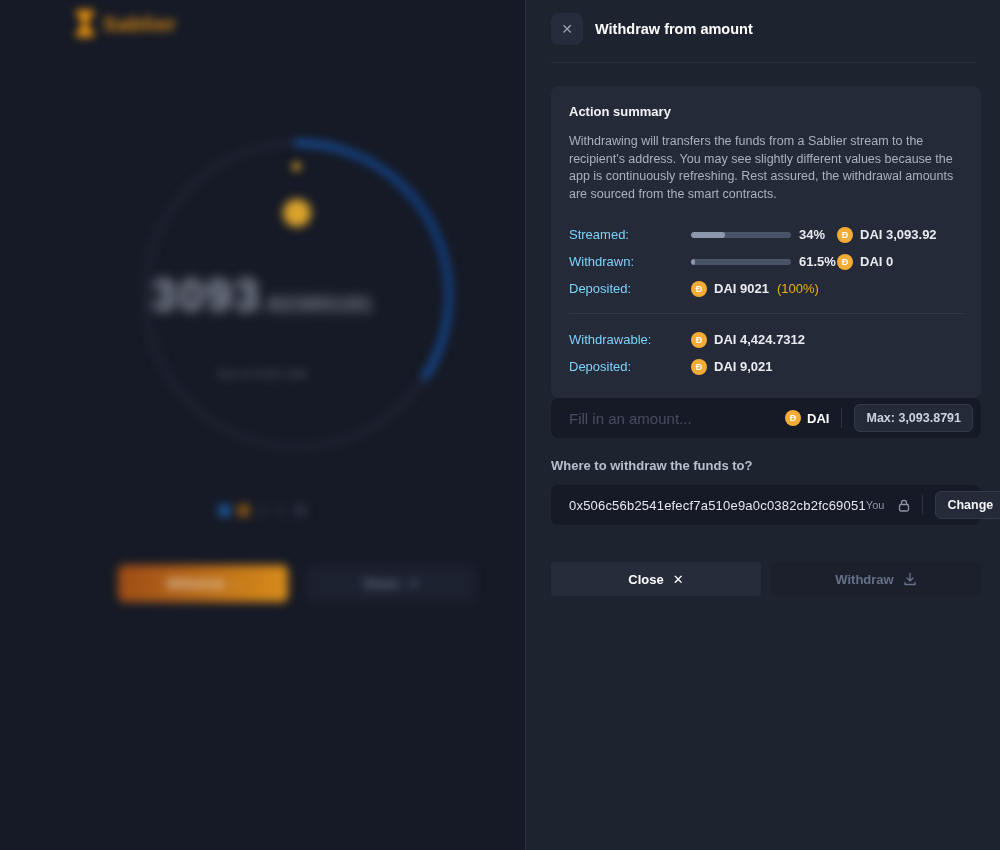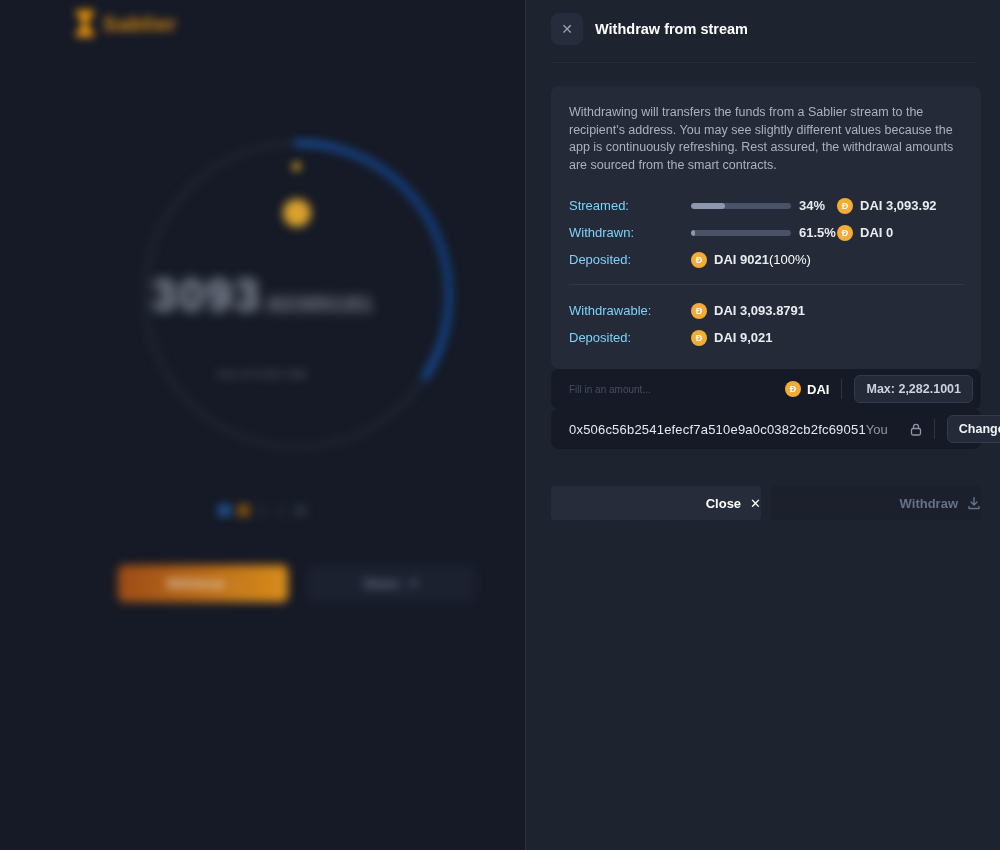--- a/index.html
+++ b/index.html
@@ -49,36 +49,36 @@
   .card-title { color:#f2f4f7; font-size:13px; font-weight:bold; margin-bottom:14px; }
   .card-desc { color:#aab1bf; font-size:12.5px; line-height:17.5px; margin-bottom:18px; }
 
   .srow { display:flex; align-items:center; height:27px; }
   .srow-label { width:122px; color:#7dd3fc; font-size:13px; flex:none; }
   .bar { width:100px; height:6px; border-radius:3px; background:#4a5268; overflow:hidden; flex:none; }
   .bar-fill { height:6px; border-radius:3px; background:#8d98ae; }
   .pct { color:#e8eaee; font-size:13px; font-weight:bold; margin-left:8px; width:38px; }
   .coin { width:16px; height:16px; border-radius:50%; background:#f5ac37; color:#fff; font-size:9px; font-weight:bold; display:inline-flex; align-items:center; justify-content:center; flex:none; }
   .amt { color:#e9ebf0; font-size:13px; font-weight:bold; margin-left:7px; white-space:nowrap; }
-  .note { color:#ffffff; font-size:13px; margin-left:0; }
+  .note { color:#eab308; font-size:13px; margin-left:8px; }
   .card-divider { height:1px; background:#313848; margin:11px 0 12px 0; }
 
   .section-label { color:#b9bfcc; font-size:13px; font-weight:bold; margin:28px 0 12px 0; }
   .field { width:430px; height:40px; background:#161a26; border-radius:8px; display:flex; align-items:center; padding:0 8px 0 18px; }
-  .field input { flex:1; background:transparent; border:none; outline:none; color:#f97316; font-size:10px; font-family:"Liberation Sans", sans-serif; }
+  .field input { flex:1; background:transparent; border:none; outline:none; color:#f97316; font-size:15px; font-family:"Liberation Sans", sans-serif; }
   .field input::placeholder { color:#474e61; }
   .addr-text { flex:1; color:#e6e9ef; font-size:13px; letter-spacing:.2px; }
   .token-badge { display:flex; align-items:center; gap:6px; color:#ffffff; font-size:13px; font-weight:bold; margin-right:12px; }
   .vsep { width:1px; height:20px; background:#2c3344; margin-right:12px; flex:none; }
   .chip { background:#242a38; border:1px solid #333a4c; border-radius:6px; padding:6px 11px; color:#ccd2de; font-size:12.5px; font-weight:bold; white-space:nowrap; cursor:pointer; }
   .chip.light { color:#f2f4f7; }
-  .you { display:flex; align-items:center; gap:22px; color:#8d96a8; font-size:13px; margin-right:12px; }
+  .you { display:flex; align-items:center; gap:14px; color:#8d96a8; font-size:11px; margin-right:12px; }
 
   .footer { display:flex; gap:10px; margin-top:37px; }
-  .fbtn { width:210px; height:34px; border-radius:4px; display:flex; align-items:center; justify-content:flex-end; gap:9px; font-size:13px; font-weight:bold; cursor:pointer; }
+  .fbtn { width:210px; height:34px; border-radius:4px; display:flex; align-items:center; justify-content:center; gap:9px; font-size:13px; font-weight:bold; cursor:pointer; }
   .fbtn.close { background:#262c3a; color:#ffffff; }
   .fbtn.withdraw { background:#1b202c; color:#667089; }
   .fbtn .x { font-weight:normal; font-size:13px; }
 </style>
 </head>
 <body>
 
 <div class="left">
   <div class="logo blur4">
     <div class="logo-mark"></div>
@@ -119,26 +119,27 @@
   </div>
   <div class="bg-btn secondary blur5">
     <span>Share</span>
     <span>↗</span>
   </div>
 </div>
 
 <div class="panel">
   <div class="panel-header">
     <div class="close-btn">✕</div>
-    <div class="panel-title">Withdraw from stream</div>
+    <div class="panel-title">Withdraw from amount</div>
   </div>
   <div class="header-divider"></div>
 
   <div class="content">
     <div class="card">
+      <div class="card-title">Action summary</div>
       <div class="card-desc">Withdrawing will transfers the funds from a Sablier stream to the recipient's address. You may see slightly different values because the app is continuously refreshing. Rest assured, the withdrawal amounts are sourced from the smart contracts.</div>
 
       <div class="srow">
         <div class="srow-label">Streamed:</div>
         <div class="bar">
             <div class="bar-fill" style="width: 34%;"></div>
           </div>
         <div class="pct">34%</div>
         <span class="coin">Đ</span>
         <span class="amt">DAI 3,093.92</span>
@@ -159,39 +160,40 @@
         <span class="coin">Đ</span>
         <span class="amt">DAI 9021</span>
         <span class="note">(100%)</span>
       </div>
 
       <div class="card-divider"></div>
 
       <div class="srow">
         <div class="srow-label">Withdrawable:</div>
         <span class="coin">Đ</span>
-        <span class="amt">DAI 3,093.8791</span>
+        <span class="amt">DAI 4,424.7312</span>
       </div>
       <div class="srow">
         <div class="srow-label">Deposited:</div>
         <span class="coin">Đ</span>
         <span class="amt">DAI 9,021</span>
       </div>
     </div>
 
     <div class="field">
       <input type="text" placeholder="Fill in an amount..." style="">
       <div class="token-badge">
         <span class="coin">Đ</span>
         <span>DAI</span>
       </div>
       <div class="vsep"></div>
-      <div class="chip">Max: 2,282.1001</div>
-    </div>
-
+      <div class="chip">Max: 3,093.8791</div>
+    </div>
+
+    <div class="section-label" style="margin-top:20px;">Where to withdraw the funds to?</div>
     <div class="field">
       <div class="addr-text">0x506c56b2541efecf7a510e9a0c0382cb2fc69051</div>
       <div class="you">
         <span>You</span>
         <svg width="12" height="13" viewBox="0 0 12 13">
           <rect x="1.5" y="5.5" width="9" height="6.5" rx="1.5" fill="none" stroke="#8d96a8" stroke-width="1.3"></rect>
           <path d="M3.5 5.5 V3.8 a2.5 2.5 0 0 1 5 0 V5.5" fill="none" stroke="#8d96a8" stroke-width="1.3"></path>
         </svg>
       </div>
       <div class="vsep"></div>

